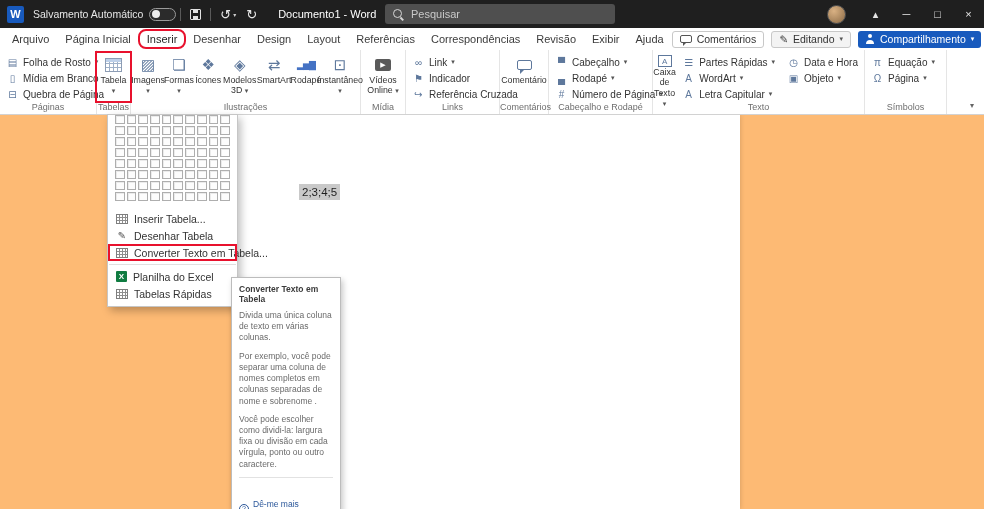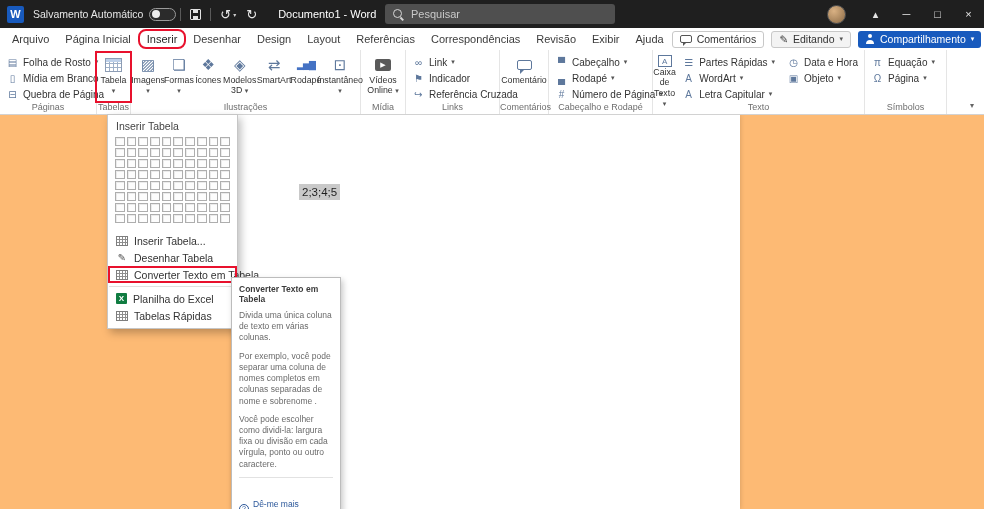--- a/index.html
+++ b/index.html
@@ -372,21 +372,20 @@
   </div>
 </div>
 
 <div class="doc-area">
   <div class="page">
     <span class="selected-text">2;3;4;5</span>
   </div>
 </div>
 
 <div class="table-menu">
-  <div class="menu-header">Inserir Tabela</div>
   <div class="size-grid" style="grid-template-columns: repeat(10, 1fr);">
       <div class="grid-cell"></div>
       <div class="grid-cell"></div>
       <div class="grid-cell"></div>
       <div class="grid-cell"></div>
       <div class="grid-cell"></div>
       <div class="grid-cell"></div>
       <div class="grid-cell"></div>
       <div class="grid-cell"></div>
       <div class="grid-cell"></div>

